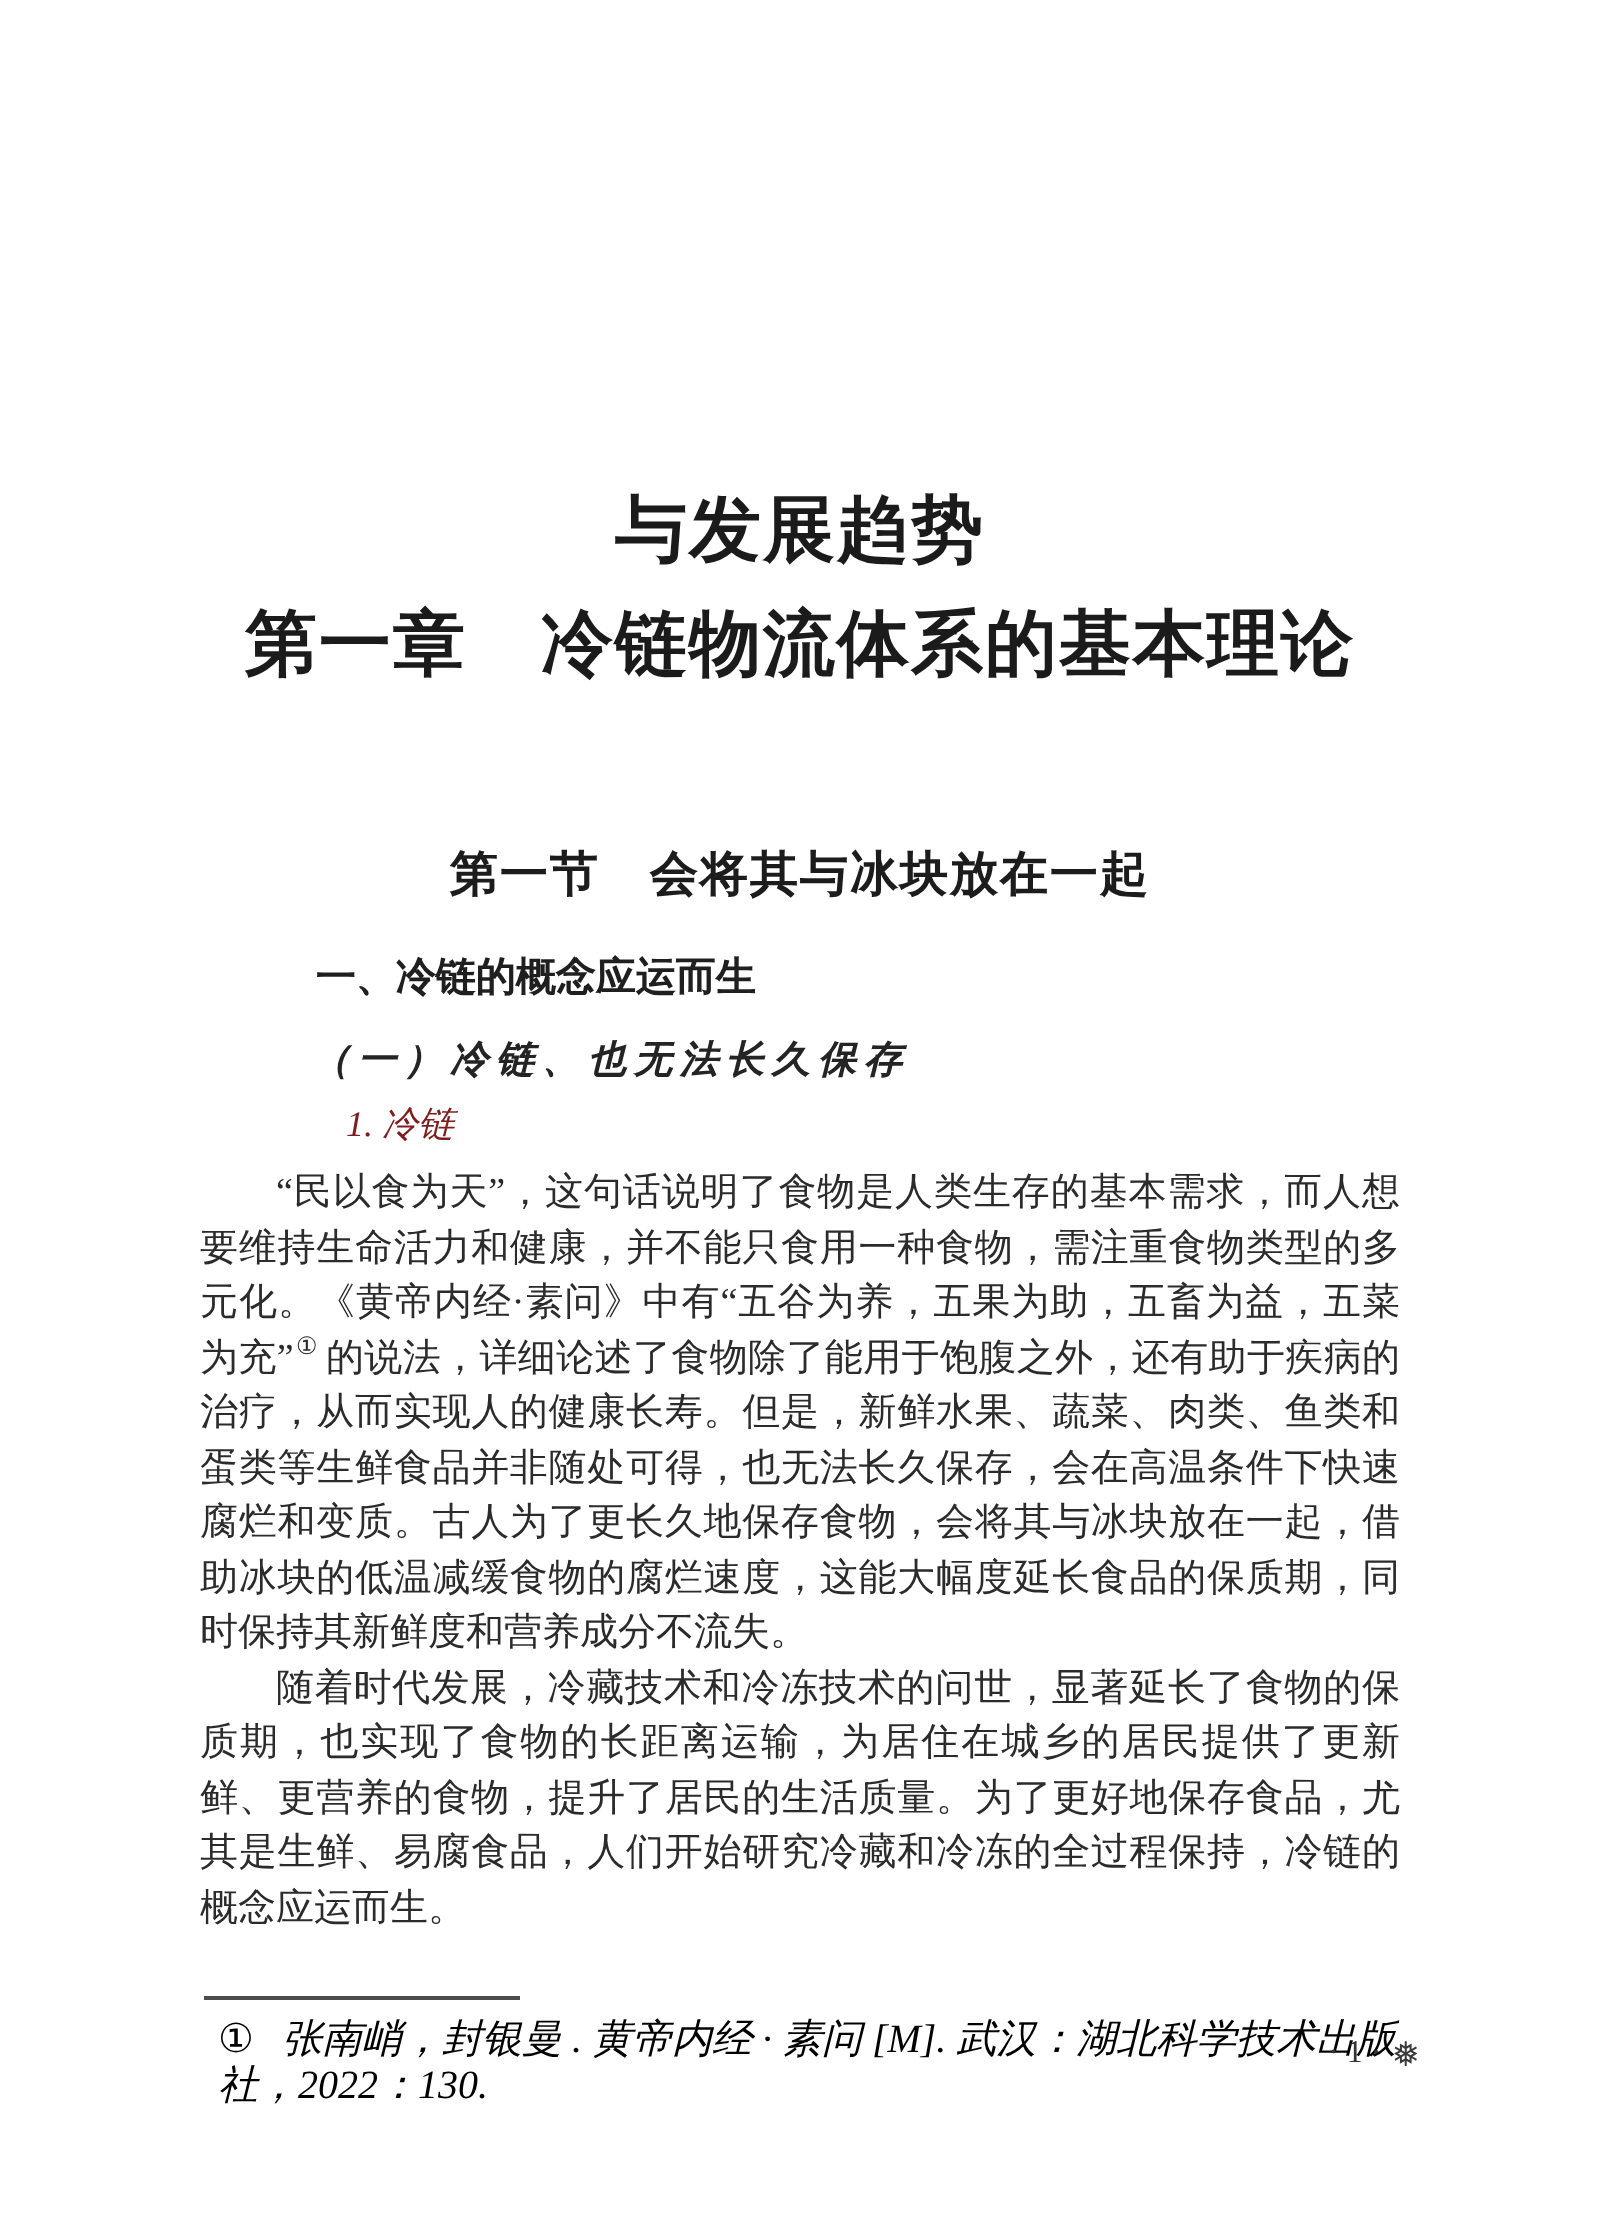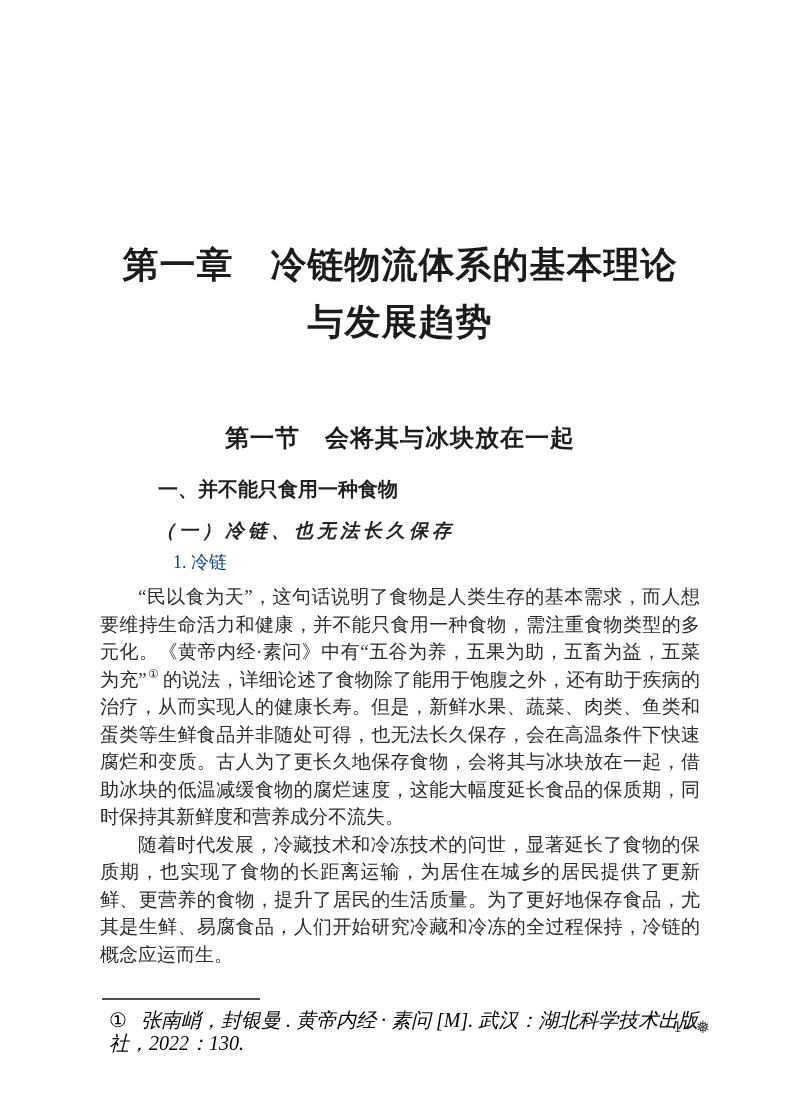--- a/index.html
+++ b/index.html
@@ -55,23 +55,24 @@
     font-weight: 700;
     font-style: italic;
     font-size: 19px;
     line-height: 26px;
     letter-spacing: 4px;
     color: #242424;
   }
 
   .item-title {
     margin: 6px 0 0 73px;
+    font-style: italic;
     font-size: 18px;
     line-height: 24px;
-    color: #0c4a6e;
+    color: #7f1d1d;
   }
 
   .body-para {
     margin: 0;
     font-size: 19px;
     line-height: 27.5px;
     text-align: justify;
     text-indent: 2em;
     color: #2b2b2b;
   }
@@ -116,27 +117,27 @@
     line-height: 1;
     color: #3a3a3a;
   }
 </style>
 </head>
 <body>
 
 <main class="page">
 
   <h1 class="chapter-title">
+    <span class="line">与发展趋势</span>
     <span class="line">第一章　冷链物流体系的基本理论</span>
-    <span class="line">与发展趋势</span>
   </h1>
 
   <h2 class="section-title">第一节　会将其与冰块放在一起</h2>
 
-  <h3 class="subsection-title">一、并不能只食用一种食物</h3>
+  <h3 class="subsection-title">一、冷链的概念应运而生</h3>
 
   <h4 class="subsubsection-title">（一）冷链、也无法长久保存</h4>
 
   <div class="item-title">1. 冷链</div>
 
   <p class="body-para first"><span>“民以食为天”，这句话说明了食物是人类生存的基本需求，而人想要维持生命活力和健康，并不能只食用一种食物，需注重食物类型的多元化。《黄帝内经·素问》中有“五谷为养，五果为助，五畜为益，五菜为充”</span><sup class="fn-ref">①</sup><span>的说法，详细论述了食物除了能用于饱腹之外，还有助于疾病的治疗，从而实现人的健康长寿。但是，新鲜水果、蔬菜、肉类、鱼类和蛋类等生鲜食品并非随处可得，也无法长久保存，会在高温条件下快速腐烂和变质。古人为了更长久地保存食物，会将其与冰块放在一起，借助冰块的低温减缓食物的腐烂速度，这能大幅度延长食品的保质期，同时保持其新鲜度和营养成分不流失。</span></p>
 
   <p class="body-para">随着时代发展，冷藏技术和冷冻技术的问世，显著延长了食物的保质期，也实现了食物的长距离运输，为居住在城乡的居民提供了更新鲜、更营养的食物，提升了居民的生活质量。为了更好地保存食品，尤其是生鲜、易腐食品，人们开始研究冷藏和冷冻的全过程保持，冷链的概念应运而生。</p>
 
   <div class="footnote-area">

